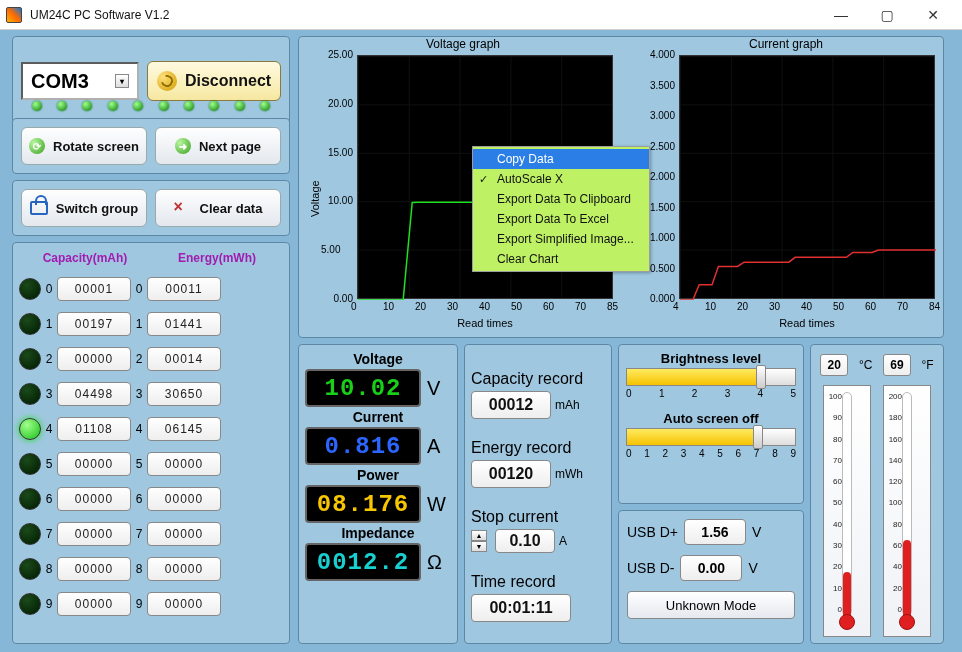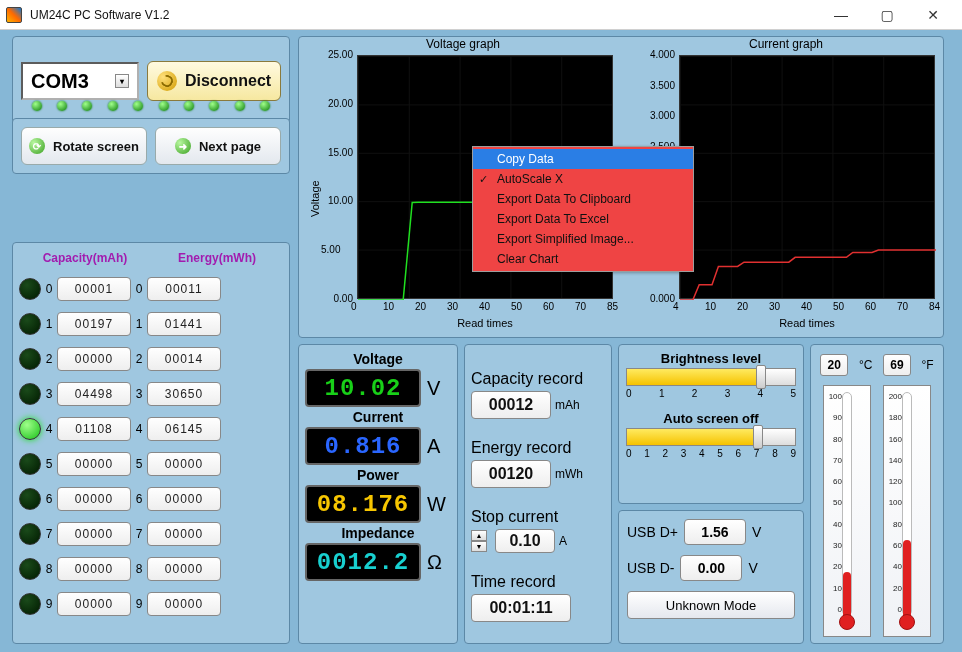--- a/index.html
+++ b/index.html
@@ -50,21 +50,21 @@
   
   .pnl-charts { left:298px; top:6px; width:646px; height:302px; padding:4px 10px 4px 4px; }
   .chart-box { position:absolute; }
   .chart-title { position:absolute; top:0; width:100%; text-align:center; font-size:12px; color:#000; }
   .chart-plot { position:absolute; background:#000; border:1px solid #333; }
   .chart-ylab { position:absolute; font-size:11px; color:#000; transform:rotate(-90deg); transform-origin:left top; }
   .chart-xlab { position:absolute; width:100%; text-align:center; font-size:11px; color:#000; }
   .tick { position:absolute; font-size:10px; color:#000; }
 
   
-  .ctx { position:absolute; left:472px; top:116px; width:222px; background:#ef4444; border:1px solid #9d9d9d; box-shadow:1px 1px 3px rgba(0,0,0,.3); padding:2px 0; z-index:50; font-size:12px; }
+  .ctx { position:absolute; left:472px; top:116px; width:178px; background:#bef264; border:1px solid #9d9d9d; box-shadow:1px 1px 3px rgba(0,0,0,.3); padding:2px 0; z-index:50; font-size:12px; }
   .ctx .row { height:20px; display:flex; align-items:center; padding:0 6px 0 24px; position:relative; color:#111; }
   .ctx .row.sel { background:#2a7ee5; color:#fff; }
   .ctx .row .chk { position:absolute; left:6px; font-size:11px; }
 
   
   .pnl-meas { left:298px; top:314px; width:160px; height:300px; padding:6px; display:flex; flex-direction:column; gap:2px; }
   .meas-lbl { font-weight:bold; font-size:14px; text-align:center; color:#000; }
   .meas-row { display:flex; align-items:center; gap:6px; }
   .lcd { flex:1; height:38px; background:#000; border:2px solid #666; border-radius:4px; display:flex; align-items:center; justify-content:center; font-family:"Courier New",monospace; font-size:24px; font-weight:bold; letter-spacing:1px; }
   .unit { width:24px; font-size:20px; color:#000; }
@@ -153,20 +153,30 @@
     <div class="grey-btn">
       <span class="ic-arrow">⟳</span>
       <span>Rotate screen</span>
     </div>
     <div class="grey-btn">
       <span class="ic-arrow">➜</span>
       <span>Next page</span>
     </div>
   </div>
 
+  <div class="panel pnl-switch">
+    <div class="grey-btn">
+      <span class="ic-lock"></span>
+      <span>Switch group</span>
+    </div>
+    <div class="grey-btn">
+      <span class="ic-x">×</span>
+      <span>Clear data</span>
+    </div>
+  </div>
 
   <div class="panel pnl-groups">
     <div class="groups-head">
       <span>Capacity(mAh)</span>
       <span>Energy(mWh)</span>
     </div>
     <div id="group-rows">
         <div class="group-row">
       <div class="bulb"></div>
       <div class="idx">0</div>

